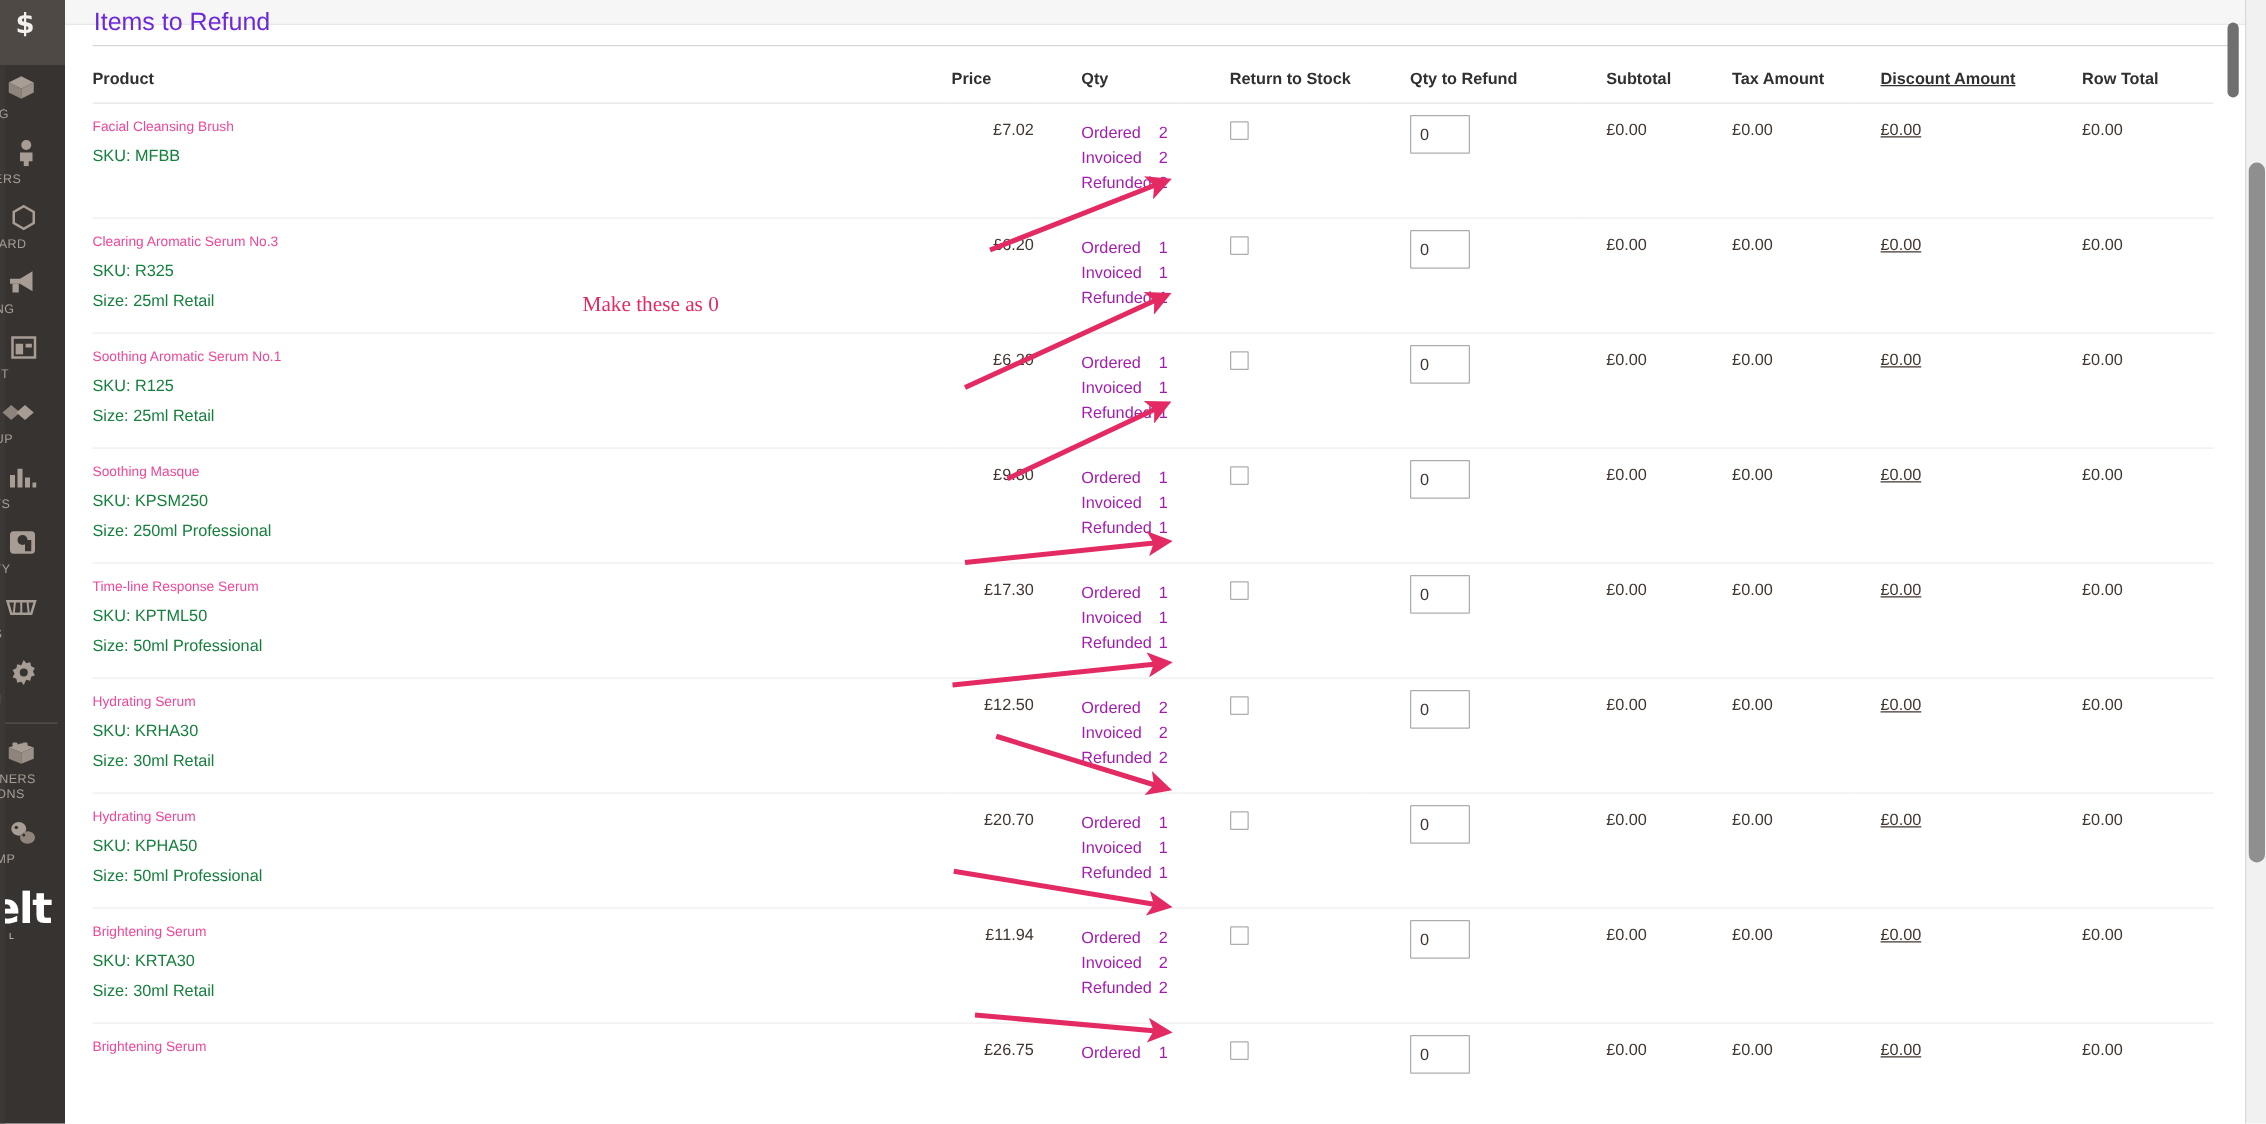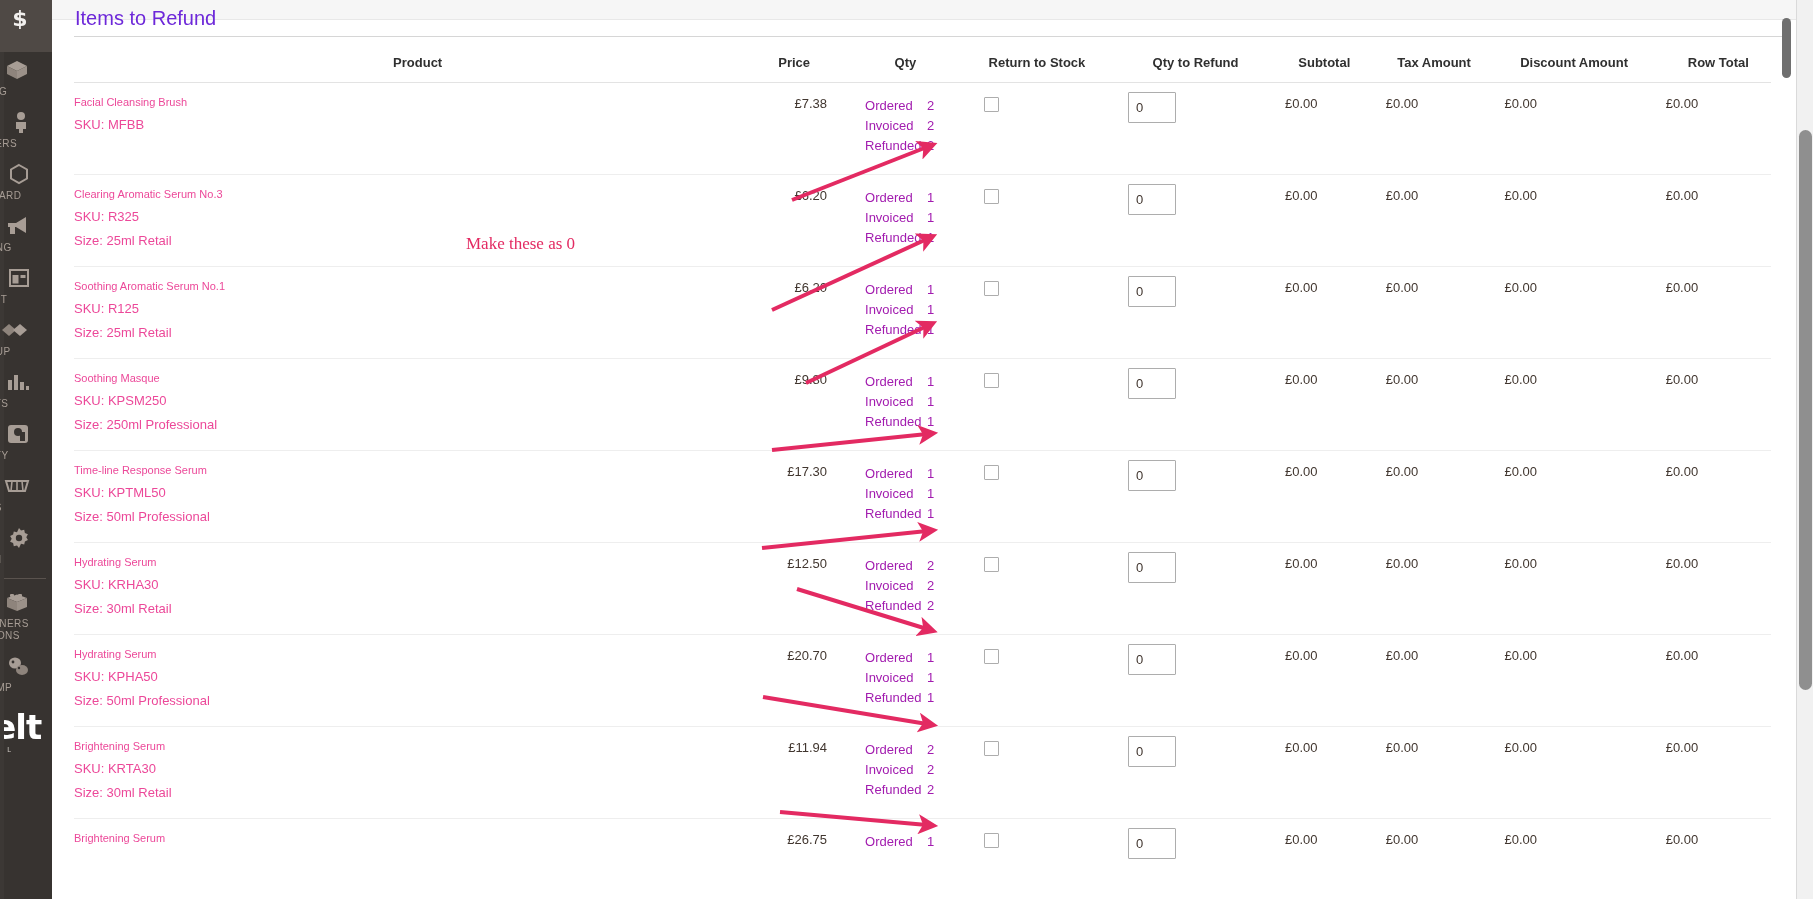--- a/index.html
+++ b/index.html
@@ -102,46 +102,46 @@
   table.refund {
     width: 1697px;
     border-collapse: collapse;
     table-layout: fixed;
     margin-top: 0px;
   }
   table.refund th {
     font-size: 13px;
     font-weight: 700;
     color: #303030;
-    text-align: center;
+    text-align: left;
     padding: 18px 0 12px 0;
     border-bottom: 1px solid #e3e3e3;
     vertical-align: bottom;
   }
   table.refund td {
     font-size: 13px;
     color: #41362f;
     vertical-align: top;
     padding: 13px 0 18px 0;
     border-bottom: 1px solid #eeeeee;
   }
   tr.last-row td { border-bottom: none; }
 
   .col-product { width: 648px; }
   .col-price   { width: 62px;  text-align: right; }
   .col-qty     { width: 112px; padding-left: 38px !important; }
   .col-rts     { width: 136px; padding-left: 38px !important; }
   .col-qtyref  { width: 163px; padding-left: 38px !important; }
   .col-sub     { width: 95px;  padding-left: 22px !important; }
   .col-tax     { width: 112px; padding-left: 22px !important; }
-  .col-disc    { width: 152px; padding-left: 22px !important; }
+  .col-disc    { width: 152px; padding-left: 22px !important; text-decoration: underline; }
   .col-rowtot  { width: 120px; padding-left: 22px !important; }
 
   .p-name { color: #ec4899; font-size: 11px; }
-  .p-meta { color: #ec4899; font-size: 13px; margin-top: 9px; }
+  .p-meta { color: #15803d; font-size: 13px; margin-top: 9px; }
 
   .qty-line { display: flex; font-size: 13px; color: #a21caf; line-height: 20px; }
   .qty-line .k { width: 62px; display:inline-block; }
   .qty-line .v { }
 
   .chk {
     width: 15px; height: 15px;
     border: 1px solid #adadad;
     background: #fff;
     border-radius: 1px;
@@ -386,21 +386,21 @@
             <th class="col-disc">Discount Amount</th>
             <th class="col-rowtot">Row Total</th>
           </tr>
         </thead>
         <tbody id="rows-body">
             <tr>
               <td class="col-product">
                 <div class="p-name">Facial Cleansing Brush</div>
                 <div class="p-meta">SKU: MFBB</div>
               </td>
-              <td class="col-price money">£7.38</td>
+              <td class="col-price money">£7.02</td>
               <td class="col-qty">
                 <div class="qty-line">
                   <span class="k">Ordered</span>
                   <span class="v">2</span>
                 </div>
                 <div class="qty-line">
                   <span class="k">Invoiced</span>
                   <span class="v">2</span>
                 </div>
                 <div class="qty-line">

